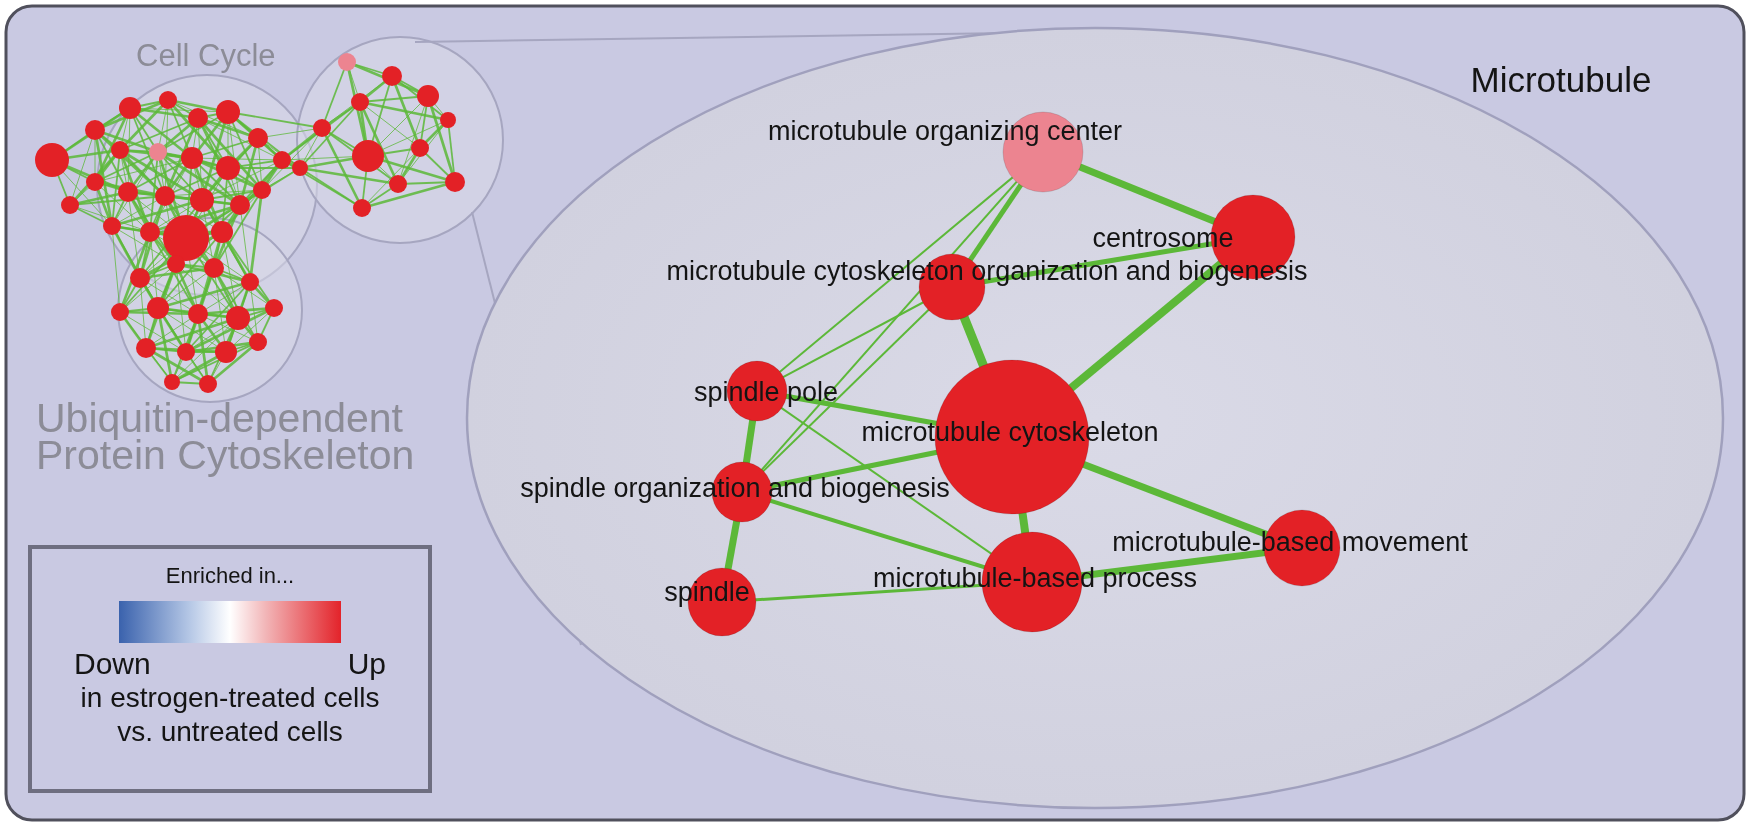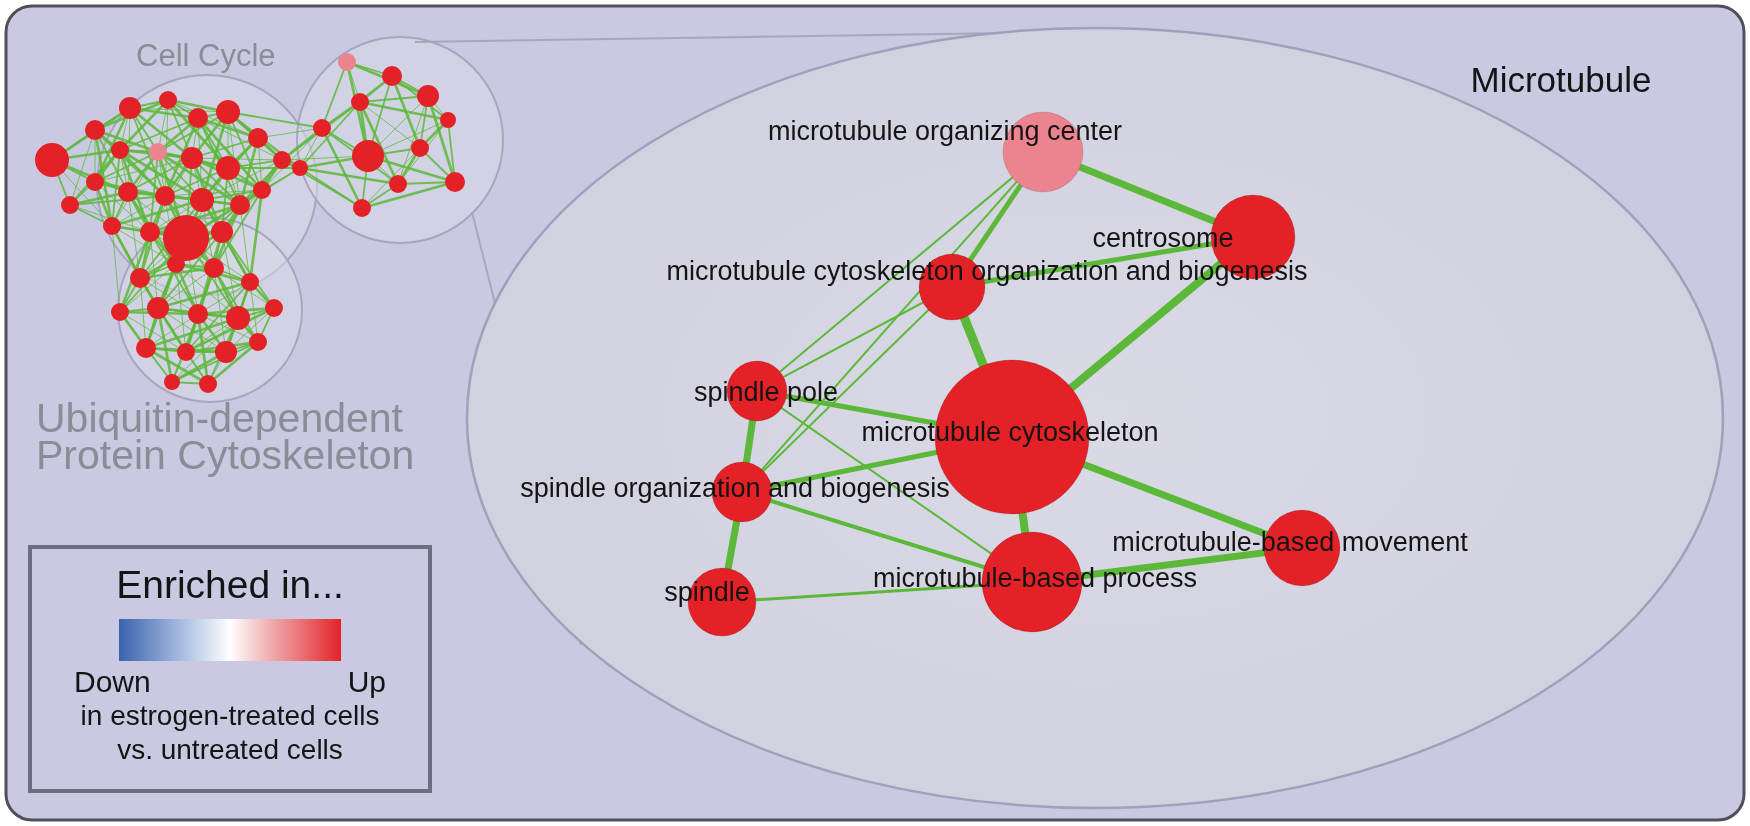--- a/index.html
+++ b/index.html
@@ -4,21 +4,21 @@
 <style>
   html,body{margin:0;padding:0;background:#ffffff;}
   .stage{position:relative;width:1750px;height:826px;font-family:"Liberation Sans",sans-serif;overflow:hidden;background:#ffffff;}
   #scene{position:absolute;left:0;top:0;}
   #scene text{font-family:"Liberation Sans",sans-serif;}
   .overlay-label{position:absolute;white-space:nowrap;}
   .cell-cycle-label{left:108px;top:38px;font-size:31px;margin-left:28px;}
   .ubiquitin-label{left:36px;top:400px;font-size:41px;line-height:37px;}
   .mt-title{left:1411px;top:59px;width:300px;text-align:center;font-size:35px;line-height:42px;}
   .legend{position:absolute;left:28px;top:545px;width:404px;height:248px;border:4px solid #6e6e80;box-sizing:border-box;text-align:center;color:#141414;}
-  .legend-title{margin-top:14px;font-size:39px;}
+  .legend-title{margin-top:14px;font-size:22px;}
   .legend-bar{width:222px;height:42px;margin:12px auto 0;}
   .legend-endpoints{display:flex;justify-content:space-between;width:312px;margin:4px auto 0;font-size:30px;}
   .legend-caption{margin-top:0;font-size:28px;line-height:34px;}
 </style>
 </head>
 <body>
 
 <div class="stage">
   <svg id="scene" width="1750" height="826">
       <defs>

